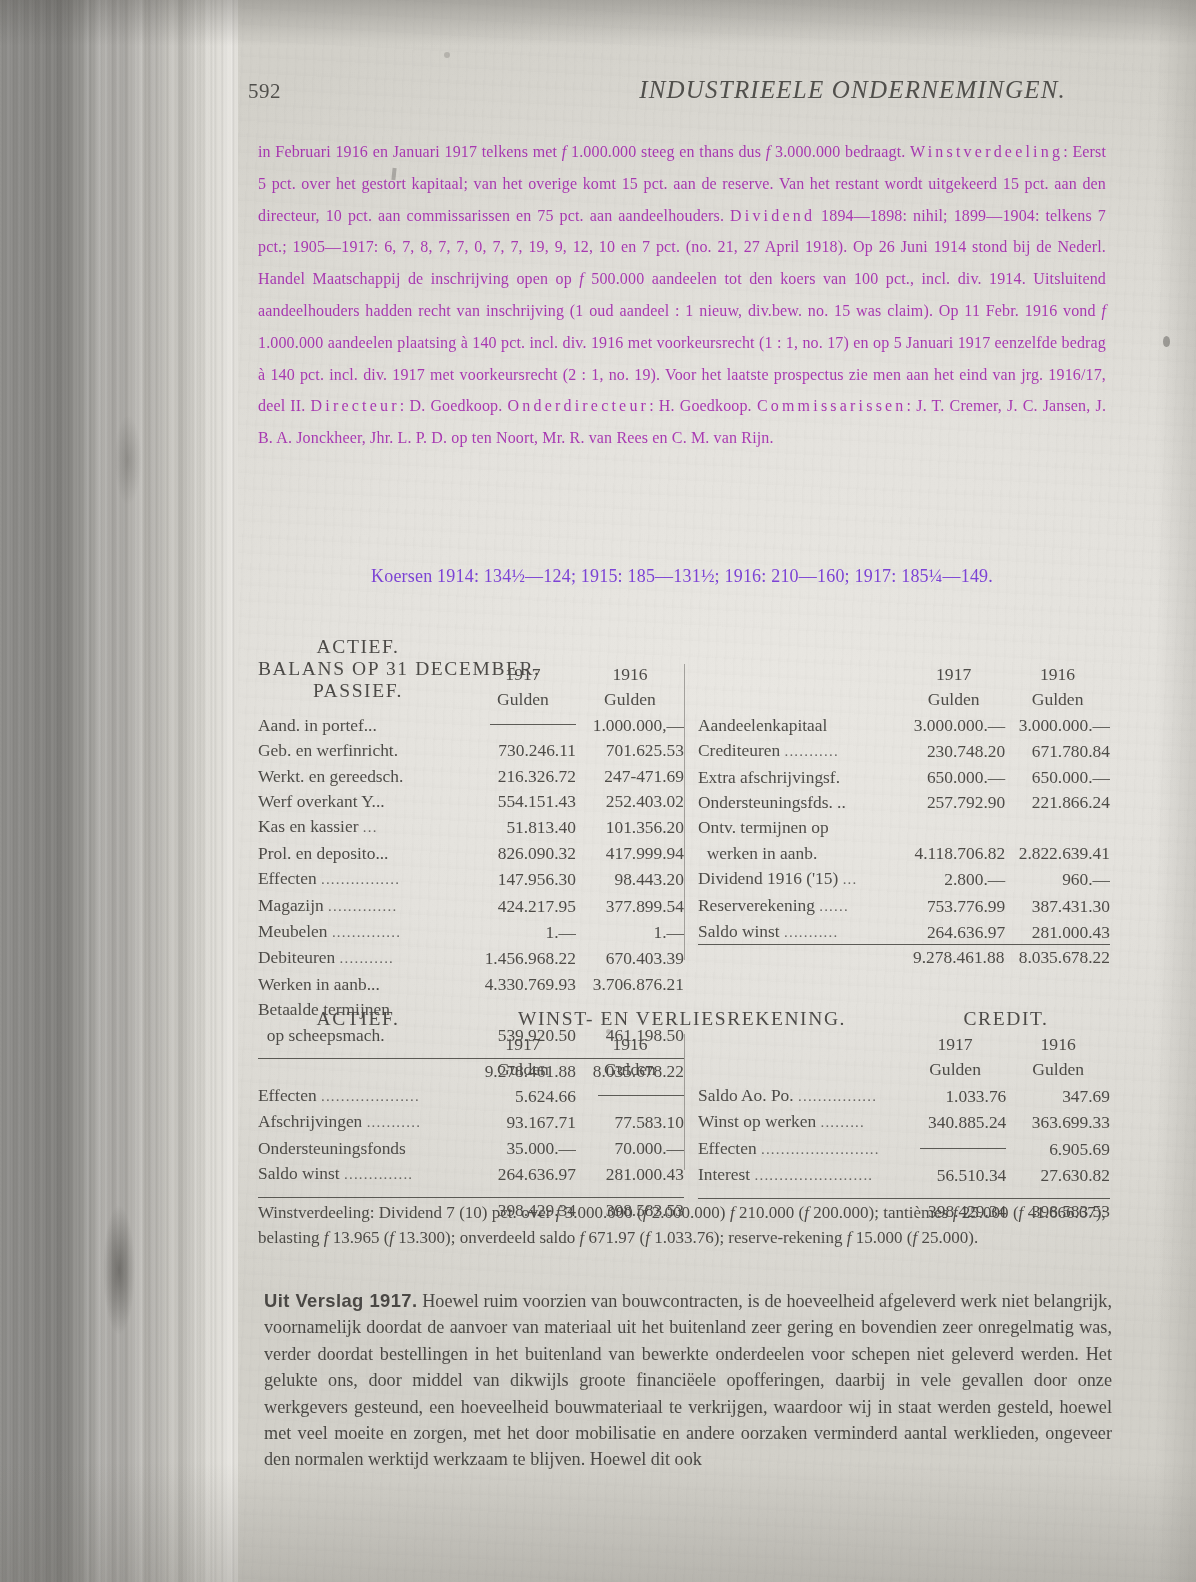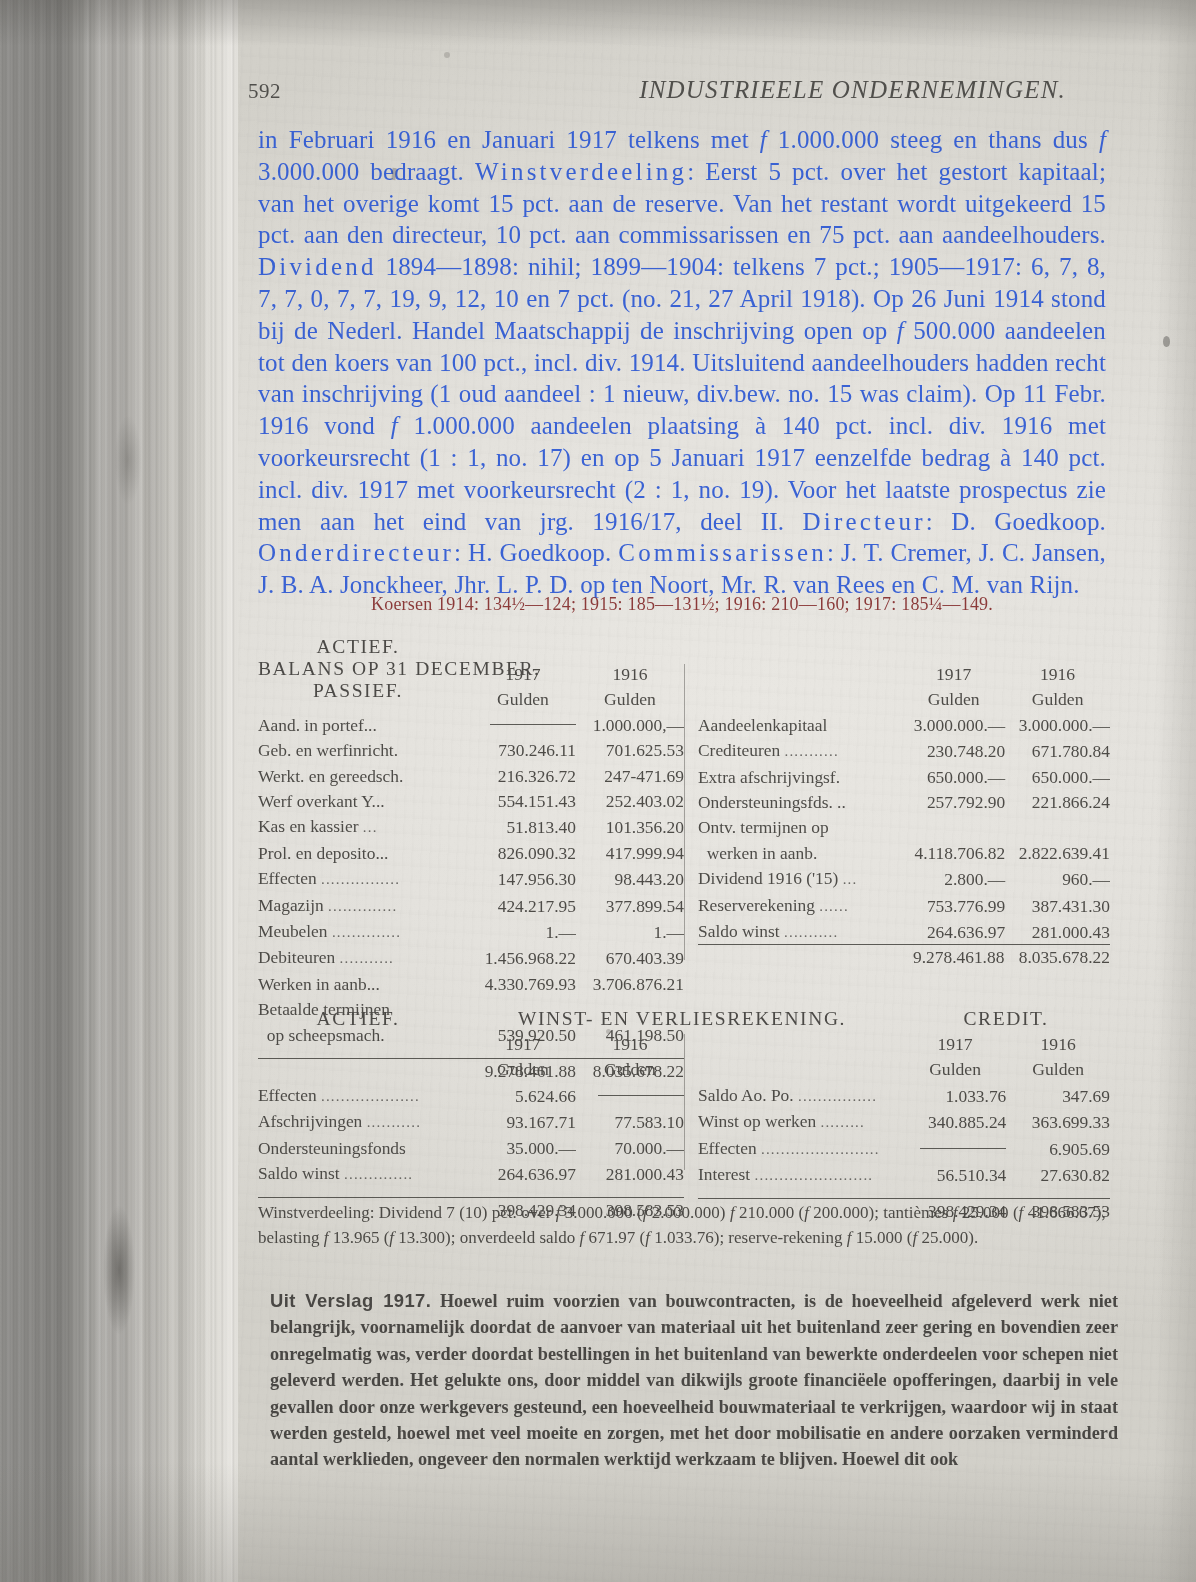--- a/index.html
+++ b/index.html
@@ -124,38 +124,38 @@
     text-align: right;
     font-style: italic;
     font-size: 25px;
     letter-spacing: 1.2px;
     color: #3a3936;
     padding-right: 40px;
   }
   
   .body-main {
     position: absolute;
-    top: 124px;
+    top: 136px;
     left: 258px;
     width: 848px;
-    font-size: 25px;
+    font-size: 16px;
     line-height: 31.8px;
     text-align: justify;
-    color: #1d4ed8;
+    color: #a21caf;
     letter-spacing: .15px;
   }
   .sp { letter-spacing: 3.2px; }
   .koersen {
     position: absolute;
-    top: 594px;
+    top: 566px;
     left: 258px;
     width: 848px;
     text-align: center;
     font-size: 18px;
-    color: #7f1d1d;
+    color: #6d28d9;
     letter-spacing: .2px;
   }
   
   .tbl-title-row {
     position: absolute;
     left: 258px;
     width: 848px;
     display: flex;
     align-items: baseline;
     font-size: 19.5px;
@@ -208,27 +208,26 @@
     left: 258px;
     width: 848px;
     font-size: 17px;
     line-height: 25px;
     text-align: justify;
     color: #34322e;
   }
   
   .verslag {
     position: absolute;
-    left: 270px;
+    left: 264px;
     width: 848px;
     font-size: 18.2px;
     line-height: 26.4px;
     text-align: justify;
     color: #32302d;
-    font-weight: bold;
   }
   .verslag b { font-family: "Liberation Sans", sans-serif; font-size: 18.4px; letter-spacing: .4px; }
   .inkmark {
     position: absolute;
     left: 1163px; top: 336px;
     width: 7px; height: 11px;
     border-radius: 50% 50% 45% 45%;
     background: #585652;
     opacity: .55;
   }

